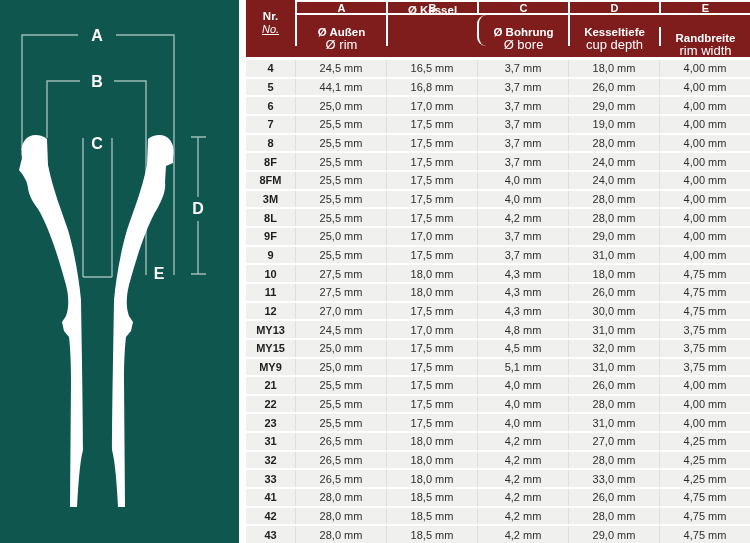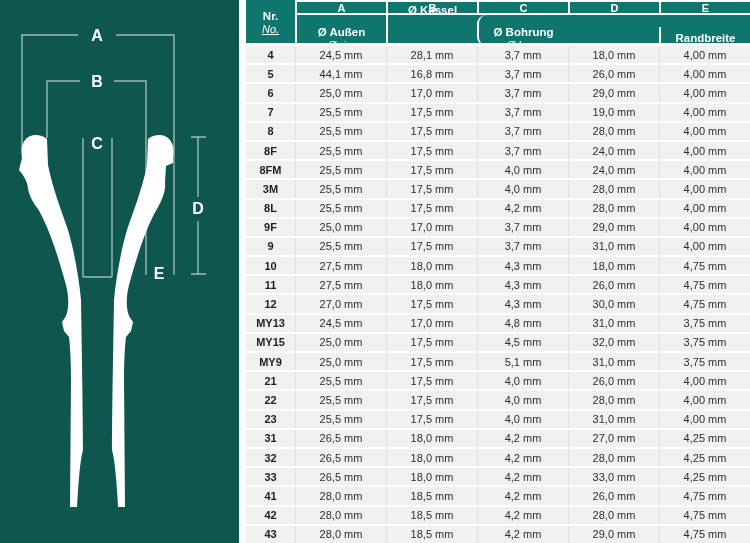--- a/index.html
+++ b/index.html
@@ -6,30 +6,30 @@
   body{font-family:"Liberation Sans",sans-serif;background:#ffffff;}
   .page{position:relative;width:750px;height:543px;overflow:hidden;display:flex;background:#ffffff;}
 
   
   .panel{width:239px;height:543px;background:#0e564e;flex:0 0 auto;}
   .gap{width:7px;height:543px;background:#ffffff;flex:0 0 auto;}
 
   
   .spec-table{flex:1 1 auto;display:flex;flex-direction:column;height:543px;}
   .thead{display:grid;grid-template-columns:49px 91px 91px 91px 91px 91px;grid-template-rows:15px 31px;
-         height:46px;background:#0f766e;color:#ffffff;border-bottom:3px solid #ffffff;box-sizing:border-box;flex:0 0 auto;}
+         height:60px;background:#7f1d1d;color:#ffffff;border-bottom:3px solid #ffffff;box-sizing:border-box;flex:0 0 auto;}
   .nr-head{grid-row:1/3;grid-column:1;display:flex;flex-direction:column;align-items:center;justify-content:center;line-height:13px;}
   .nr-head .l1{font-weight:bold;font-size:11.5px;}
   .nr-head .l2{font-style:italic;font-size:11px;text-decoration:underline;}
   .letter-cell{border-left:2px solid #ffffff;border-top:2px solid #ffffff;border-bottom:2px solid #ffffff;
                display:flex;align-items:center;justify-content:center;font-weight:bold;font-size:11px;box-sizing:border-box;}
   .name-cell{border-left:2px solid #ffffff;display:flex;flex-direction:column;align-items:center;justify-content:center;
              box-sizing:border-box;padding-top:16px;}
   .name-cell .nm{font-weight:bold;font-size:11.5px;line-height:13px;}
-  .name-cell .sub{font-style:italic;font-size:11px;line-height:12px;}
+  .name-cell .sub{font-size:13px;line-height:12px;}
 
   .tbody{flex:1 1 auto;display:flex;flex-direction:column;}
   .row{flex:1 1 auto;display:grid;grid-template-columns:49px 91px 91px 91px 91px 91px;
        background:#f0f1ee;border-bottom:2px solid #ffffff;box-sizing:border-box;}
   .row:last-child{border-bottom:none;text-align:right;}
   .cell{display:flex;align-items:center;justify-content:center;font-size:11px;color:#2e2e2c;
         border-left:1px solid #dcdfdb;box-sizing:border-box;white-space:nowrap;}
   .cell.nr{font-weight:bold;color:#1e1e1e;border-left:none;}
 
   
@@ -119,30 +119,34 @@
     <span class="sub">Ø rim</span>
   </div>
         <div class="name-cell" style="grid-area: 2 / 3; gap: 44px;">
     <span class="nm">Ø Kessel</span>
     <span class="sub">Ø cup</span>
   </div>
         <div class="name-cell" style="grid-area: 2 / 4; border-radius: 9px;">
     <span class="nm">Ø Bohrung</span>
     <span class="sub">Ø bore</span>
   </div>
+        <div class="name-cell" style="grid-area: 2 / 5;">
+    <span class="nm">Kesseltiefe</span>
+    <span class="sub">cup depth</span>
+  </div>
         <div class="name-cell" style="grid-area: 2 / 6; margin-top: 12px;">
     <span class="nm">Randbreite</span>
     <span class="sub">rim width</span>
   </div>
       </div>
     <div class="tbody">
         <div class="row">
     <div class="cell nr">4</div>
     <div class="cell">24,5 mm</div>
-    <div class="cell">28,1 mm</div>
+    <div class="cell">16,5 mm</div>
     <div class="cell">3,7 mm</div>
     <div class="cell">18,0 mm</div>
     <div class="cell">4,00 mm</div>
   </div>
         <div class="row">
     <div class="cell nr">5</div>
     <div class="cell">44,1 mm</div>
     <div class="cell">16,8 mm</div>
     <div class="cell">3,7 mm</div>
     <div class="cell">26,0 mm</div>

